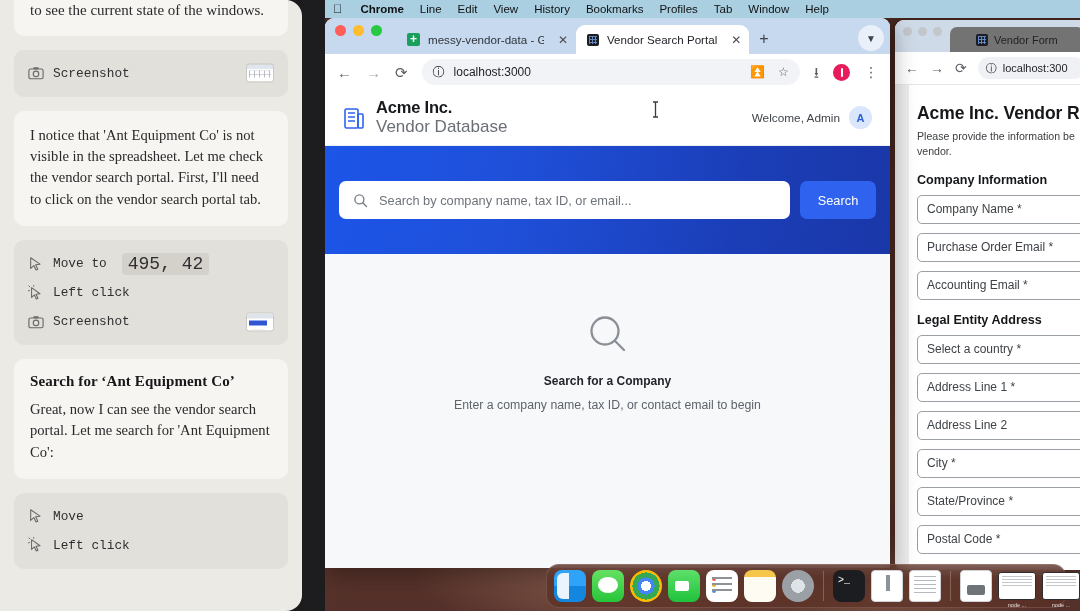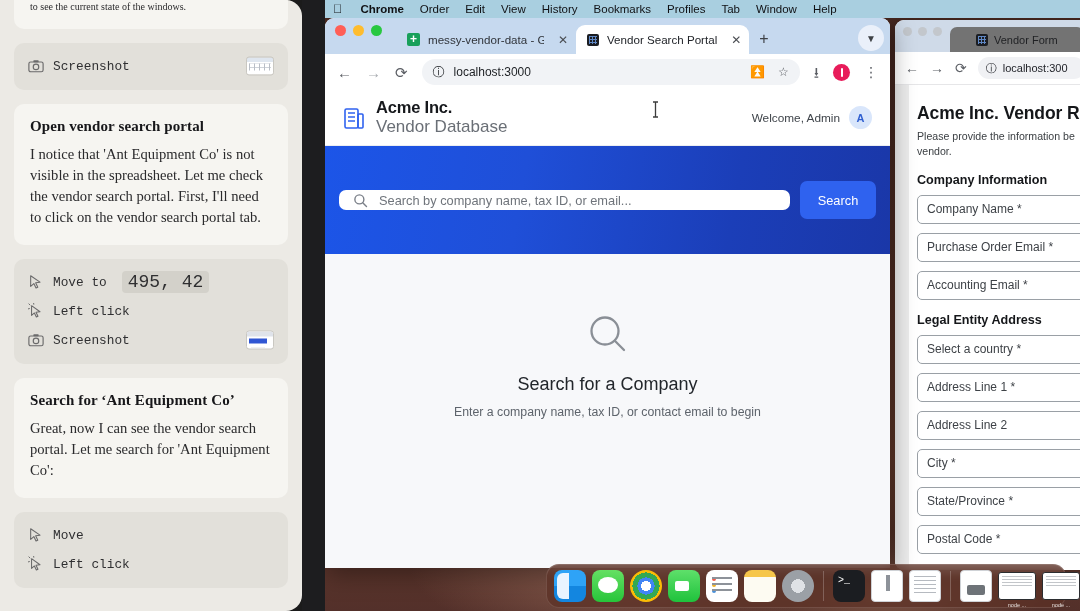--- a/index.html
+++ b/index.html
@@ -53,21 +53,21 @@
   .card-thought .body {
     font-size: 14.6px; line-height: 1.46; color: #2a2a2c;
   }
   .card-partial {
     background: #f6f5f1;
     padding: 0 16px 14px 16px;
     font-family: "Liberation Serif", serif;
     border-radius: 0 0 10px 10px;
     margin-bottom: 14px;
   }
-  .card-partial .body { font-size: 10px; line-height: 1.46; color: #2a2a2c; }
+  .card-partial .body { font-size: 15px; line-height: 1.46; color: #2a2a2c; }
 
   .card-actions {
     background: #e2e0da;
     padding: 9px 14px;
   }
   .action-row {
     display: flex; align-items: center; gap: 9px;
     height: 29px;
     font-family: "Liberation Mono", monospace;
     font-size: 12.8px; color: #2f2f31;
@@ -252,37 +252,37 @@
     display: flex; align-items: center; justify-content: center;
     font-size: 11px; color: #2f5fd0; font-weight: 600;
   }
 
   .search-band {
     height: 108px;
     background: linear-gradient(100deg, #1c55e8 0%, #1f4fd8 35%, #1b3eb8 72%, #1a37a8 100%);
     display: flex; align-items: center; padding: 0 14px;
   }
   .search-input {
-    flex: 1; height: 20px; background: #fff; border-radius: 7px;
+    flex: 1; height: 38px; background: #fff; border-radius: 7px;
     display: flex; align-items: center; gap: 11px; padding: 0 14px;
     font-size: 12.8px; color: #6f747b;
   }
   .search-btn {
     width: 76px; height: 38px; margin-left: 10px; border-radius: 7px;
     background: #2f62ef; color: #fff; font-size: 12.8px;
     display: flex; align-items: center; justify-content: center;
     border: none; cursor: pointer; font-family: inherit;
   }
 
   .empty-state {
     background: #f7f8fa; height: calc(100% - 164px);
     display: flex; flex-direction: column; align-items: center;
     padding-top: 58px;
   }
-  .empty-title { font-size: 18px; font-weight: 400; color: #22262b; margin-top: 18px; }
+  .empty-title { font-size: 12px; font-weight: 700; color: #22262b; margin-top: 18px; }
   .empty-sub { font-size: 12.3px; color: #5e646c; margin-top: 10px; }
 
   .ibeam {
     position: absolute; left: 652px; top: 101px; z-index: 29;
     width: 7px; height: 17px;
   }
 
   
   .dock {
     position: absolute; left: 546px; bottom: 3px; width: 520px; height: 44px;
@@ -366,21 +366,21 @@
       <div class="wf-field">Address Line 2</div>
       <div class="wf-field">City *</div>
       <div class="wf-field">State/Province *</div>
       <div class="wf-field">Postal Code *</div>
     </div>
   </div>
 
   <div class="menubar">
     <span class="apple"></span>
     <span class="mi bold">Chrome</span>
-    <span class="mi">Order</span>
+    <span class="mi">Line</span>
     <span class="mi">Edit</span>
     <span class="mi">View</span>
     <span class="mi">History</span>
     <span class="mi">Bookmarks</span>
     <span class="mi">Profiles</span>
     <span class="mi">Tab</span>
     <span class="mi">Window</span>
     <span class="mi">Help</span>
   </div>
 
@@ -487,21 +487,20 @@
             <rect x="1" y="4.5" width="16" height="11" rx="2" fill="none" stroke="#3d3d40" stroke-width="1.3"></rect>
             <circle cx="9" cy="10" r="3.1" fill="none" stroke="#3d3d40" stroke-width="1.3"></circle>
             <rect x="6" y="2.5" width="6" height="2.2" rx="0.8" fill="#3d3d40"></rect>
           </svg>
           <span>Screenshot</span>
           <span class="thumb sheet"></span>
         </div>
       </div>
 
       <div class="card card-thought">
-        <div class="title">Open vendor search portal</div>
         <div class="body">I notice that 'Ant Equipment Co' is not visible in the spreadsheet. Let me check the vendor search portal. First, I'll need to click on the vendor search portal tab.</div>
       </div>
 
       <div class="card card-actions">
         <div class="action-row">
           <svg class="ic" viewBox="0 0 18 18">
             <path d="M3 2 L13.5 9.2 L8.6 9.9 L11 15 L9 15.8 L6.6 10.8 L3 14 Z" fill="none" stroke="#3d3d40" stroke-width="1.2" stroke-linejoin="round"></path>
           </svg>
           <span>Move to</span>
           <span class="coord-chip">495, 42</span>

